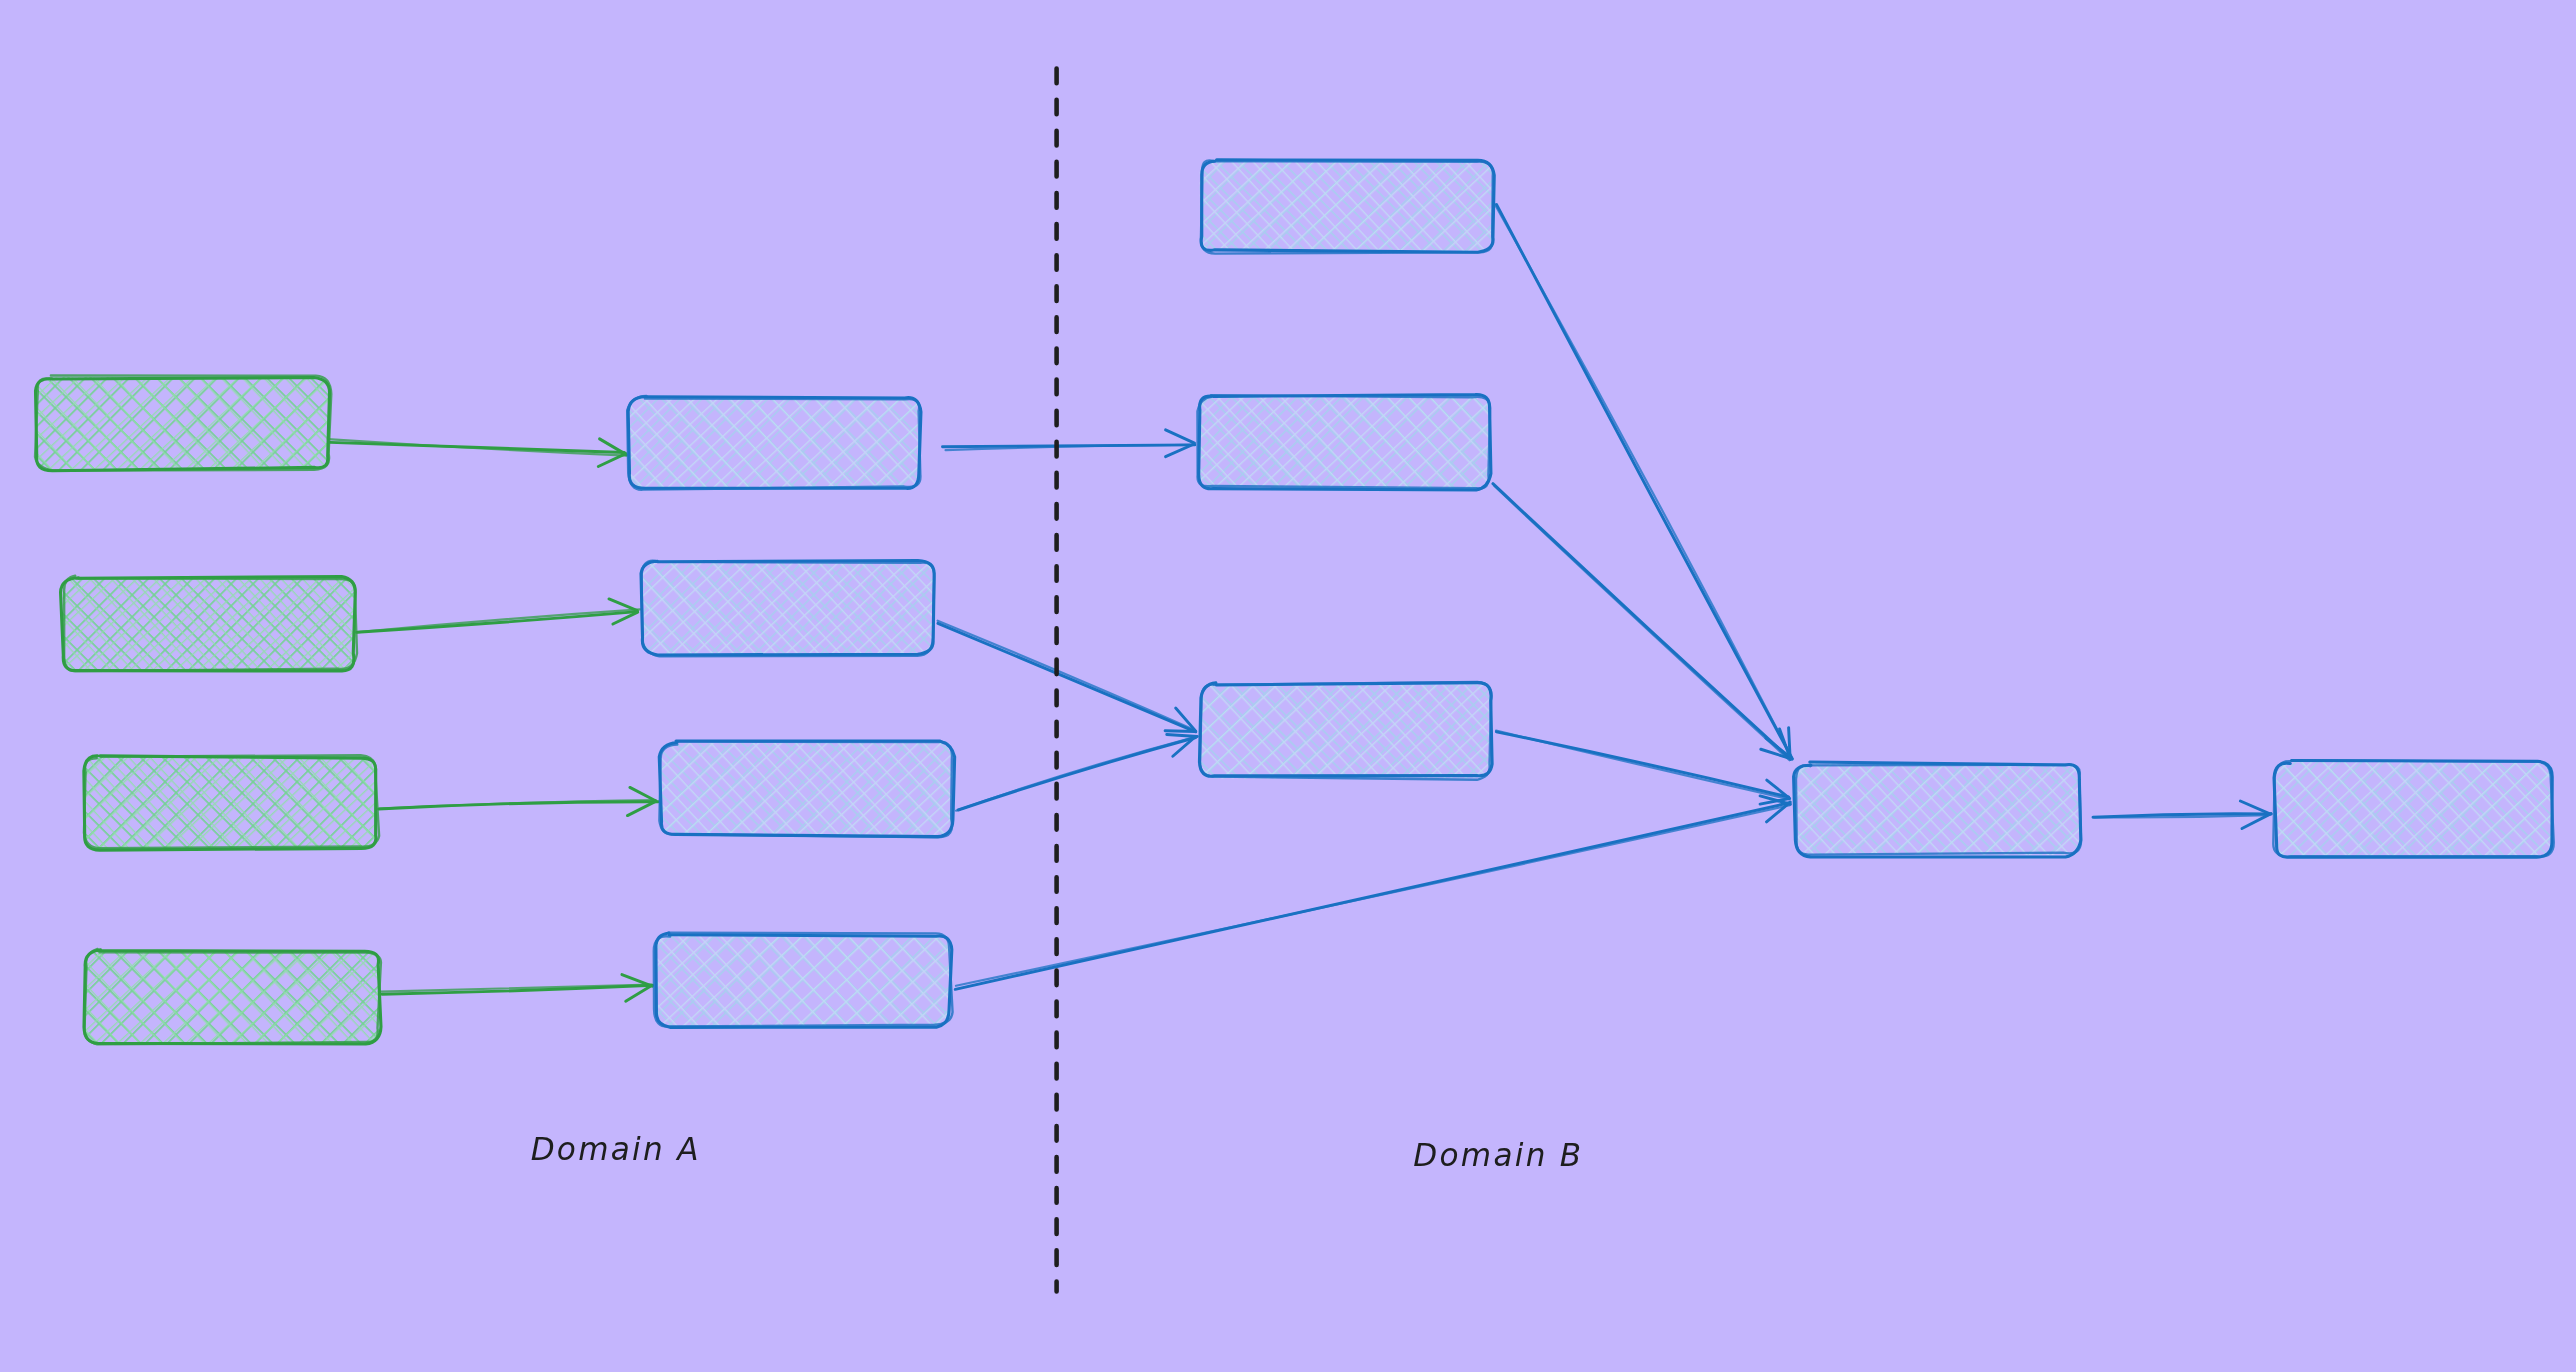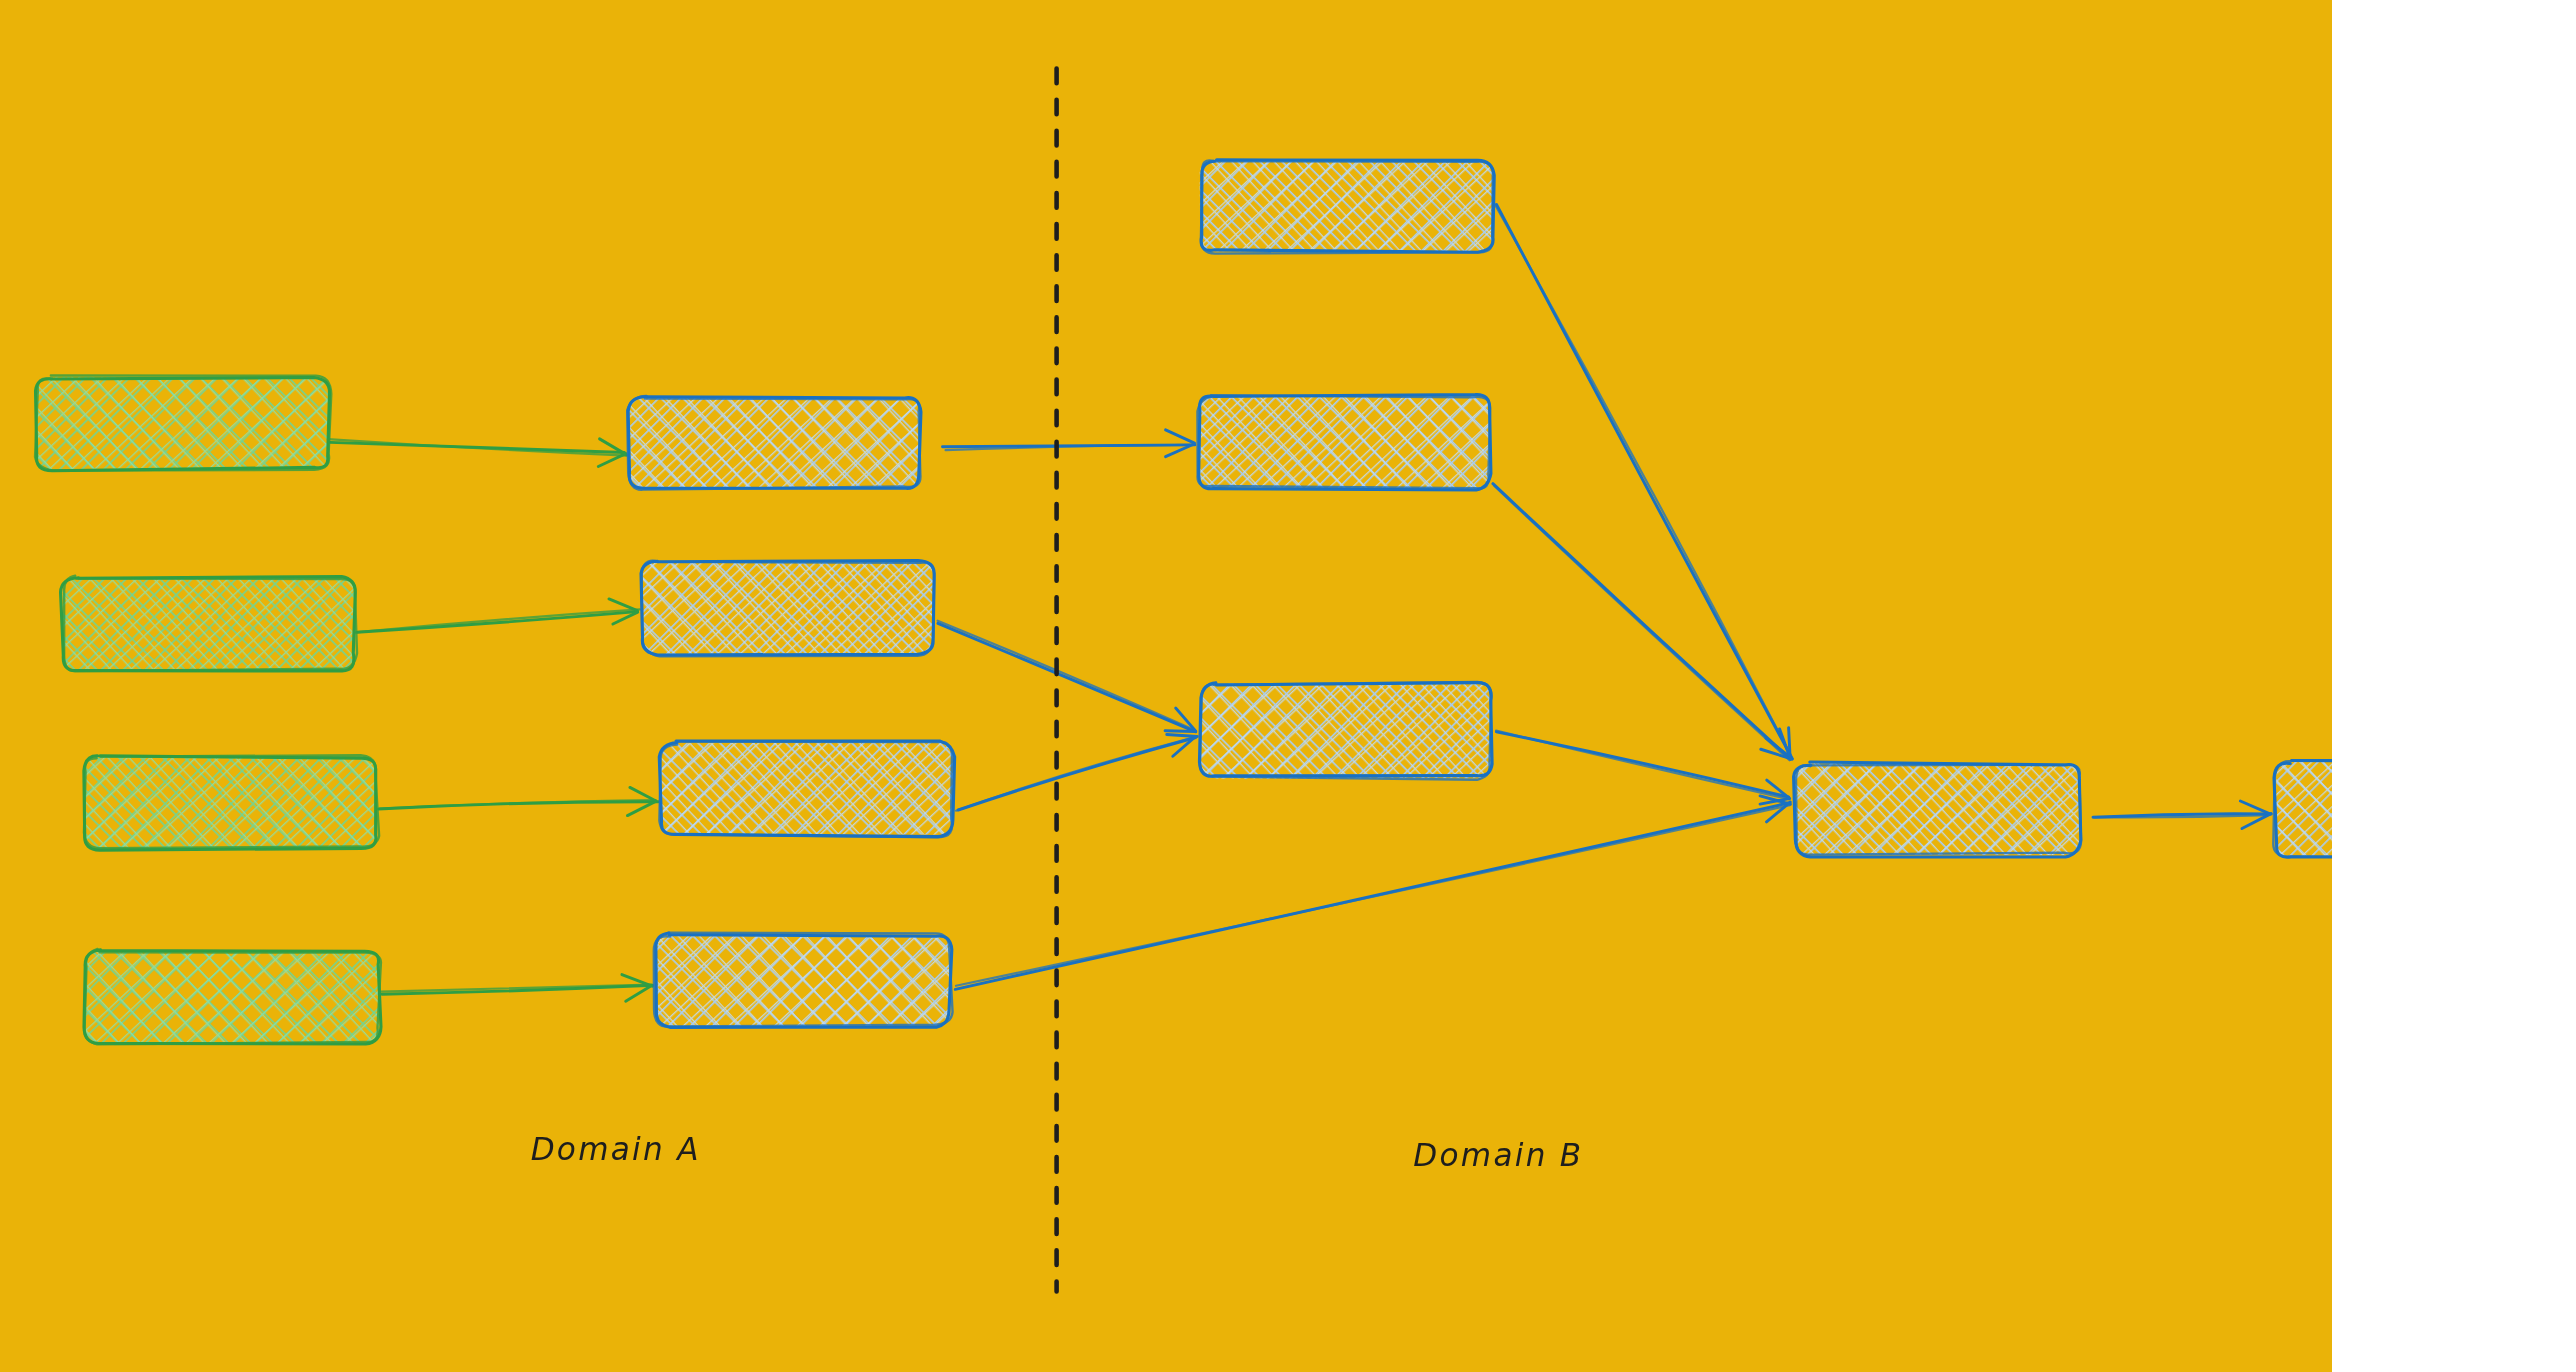--- a/index.html
+++ b/index.html
@@ -6,23 +6,23 @@
   html, body {
     margin: 0;
     padding: 0;
     background: #ffffff;
   }
   body {
     font-family: "DejaVu Sans", sans-serif;
   }
   #canvas {
     position: relative;
-    width: 2332px;
+    width: 2576px;
     height: 1372px;
-    background: #eab308;
+    background: #c4b5fd;
     overflow: hidden;
   }
   #diagram-svg {
     position: absolute;
     top: 0;
     left: 0;
     width: 2576px;
     height: 1372px;
     display: block;
   }

